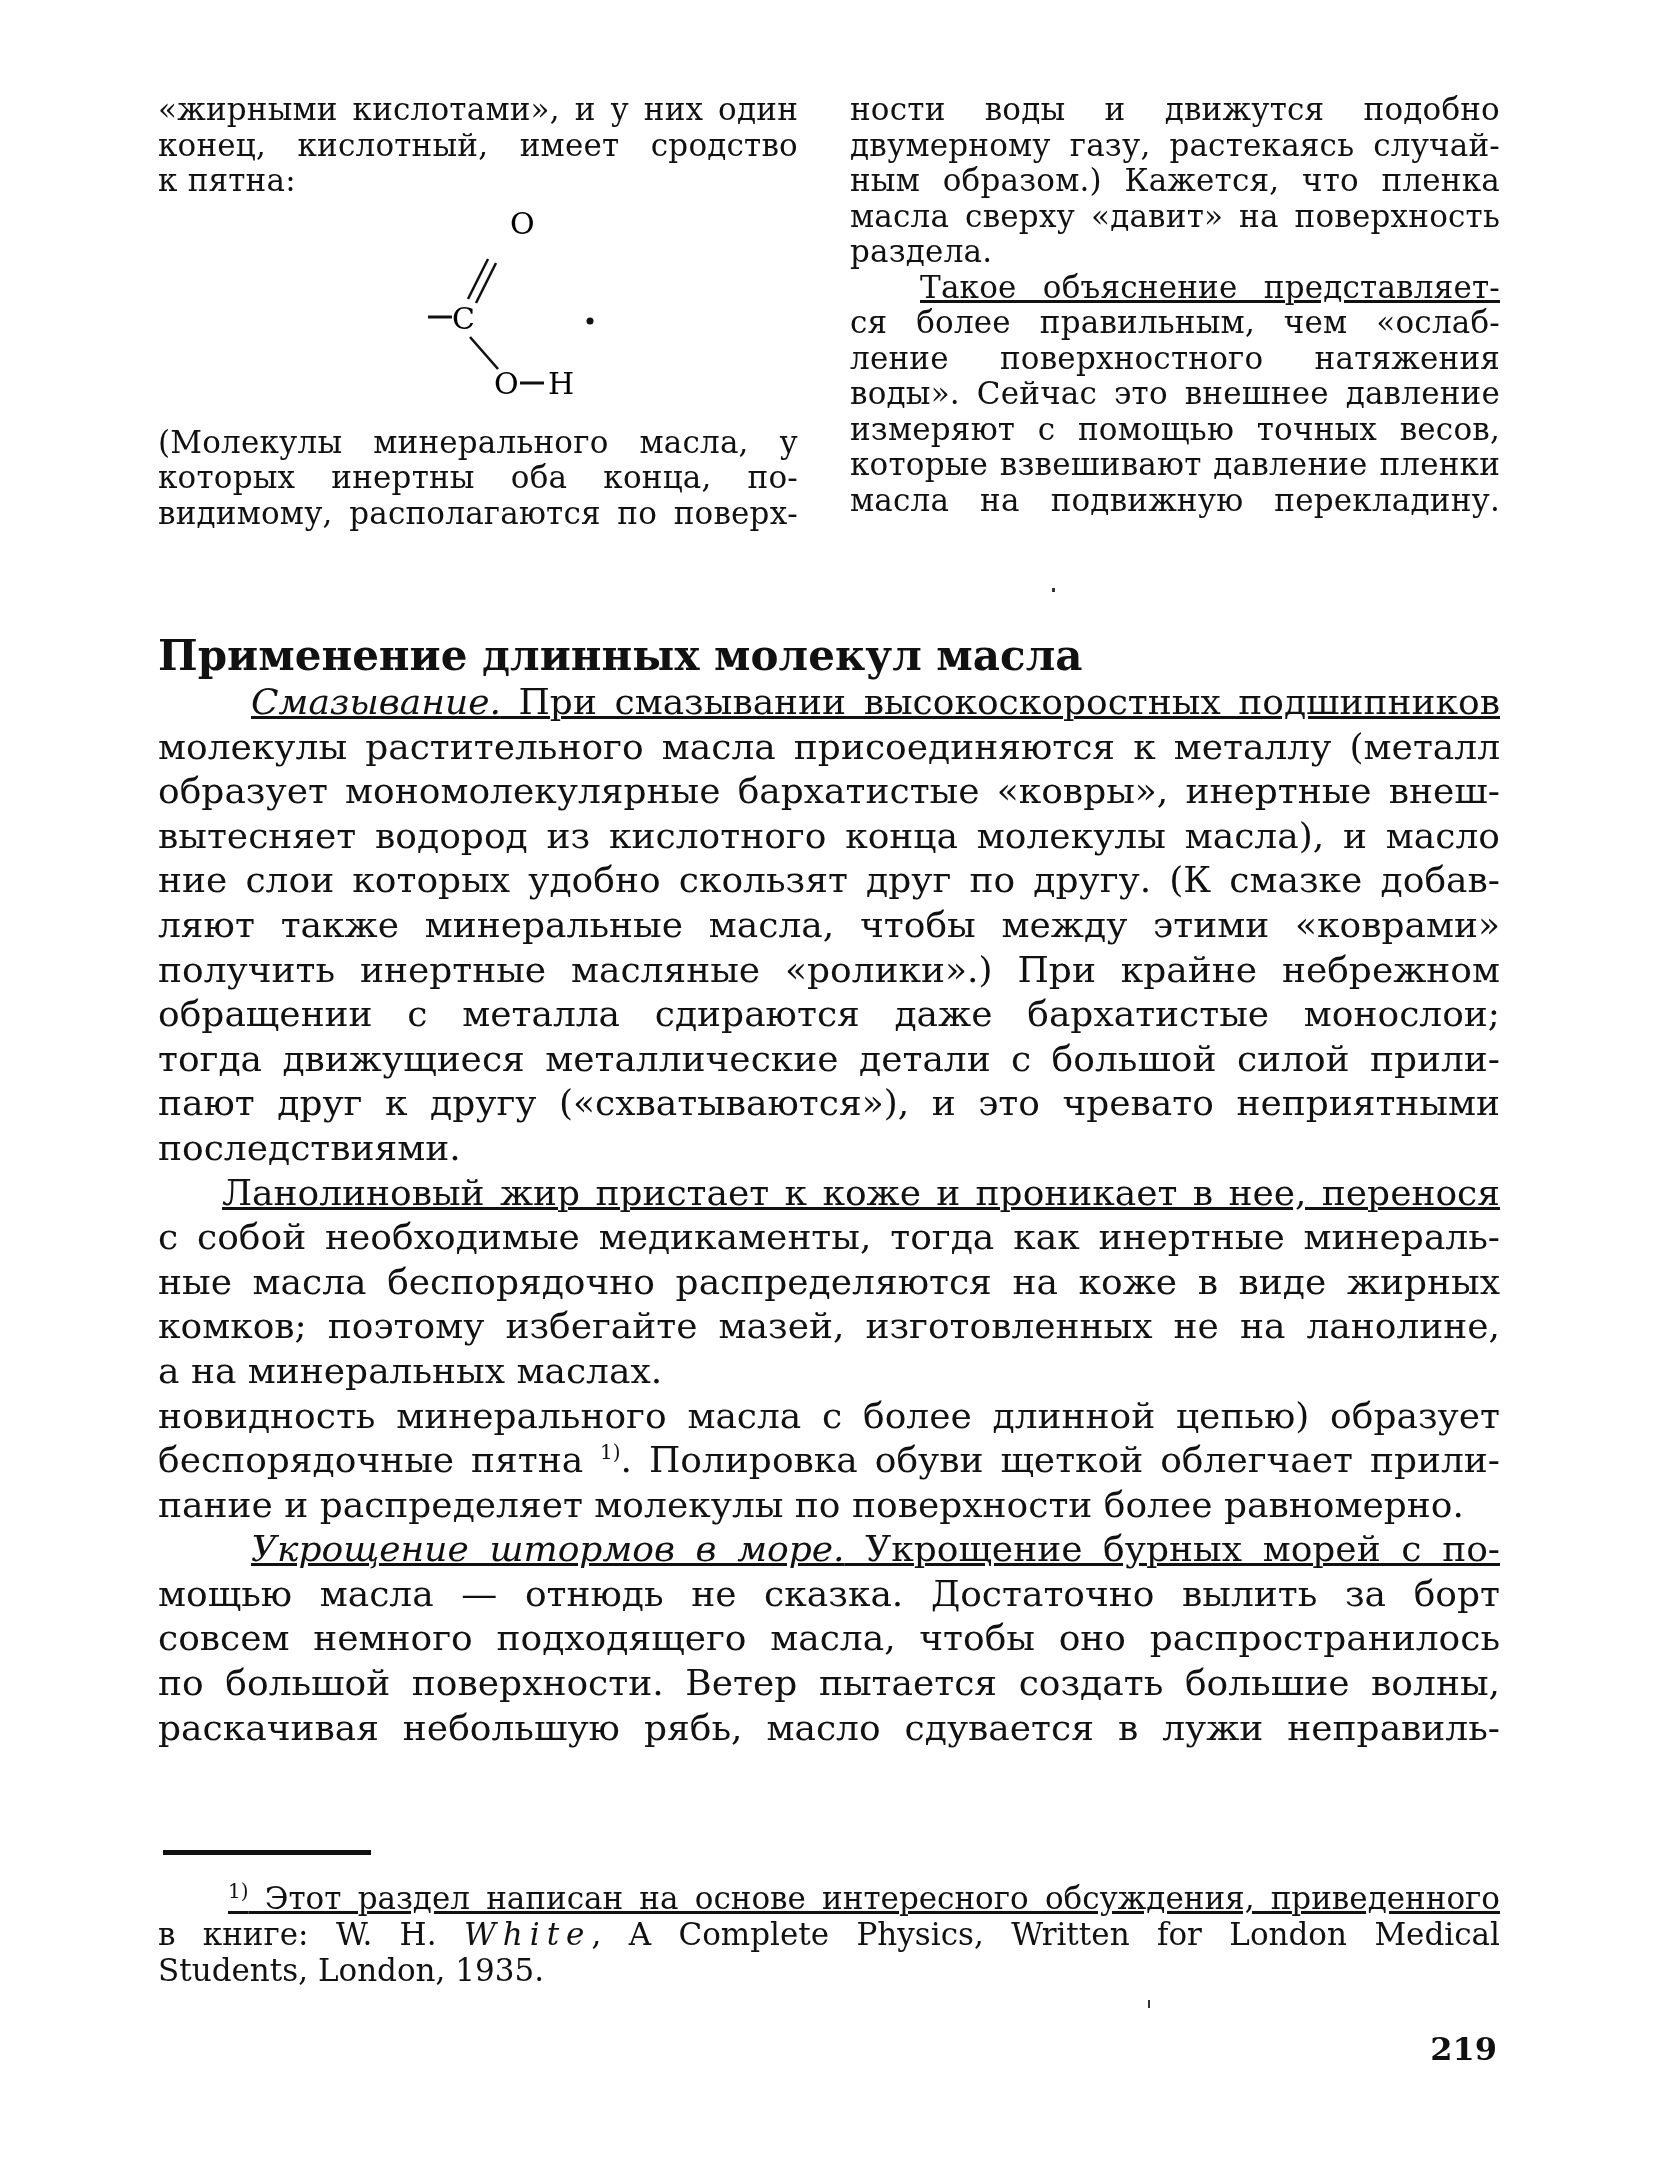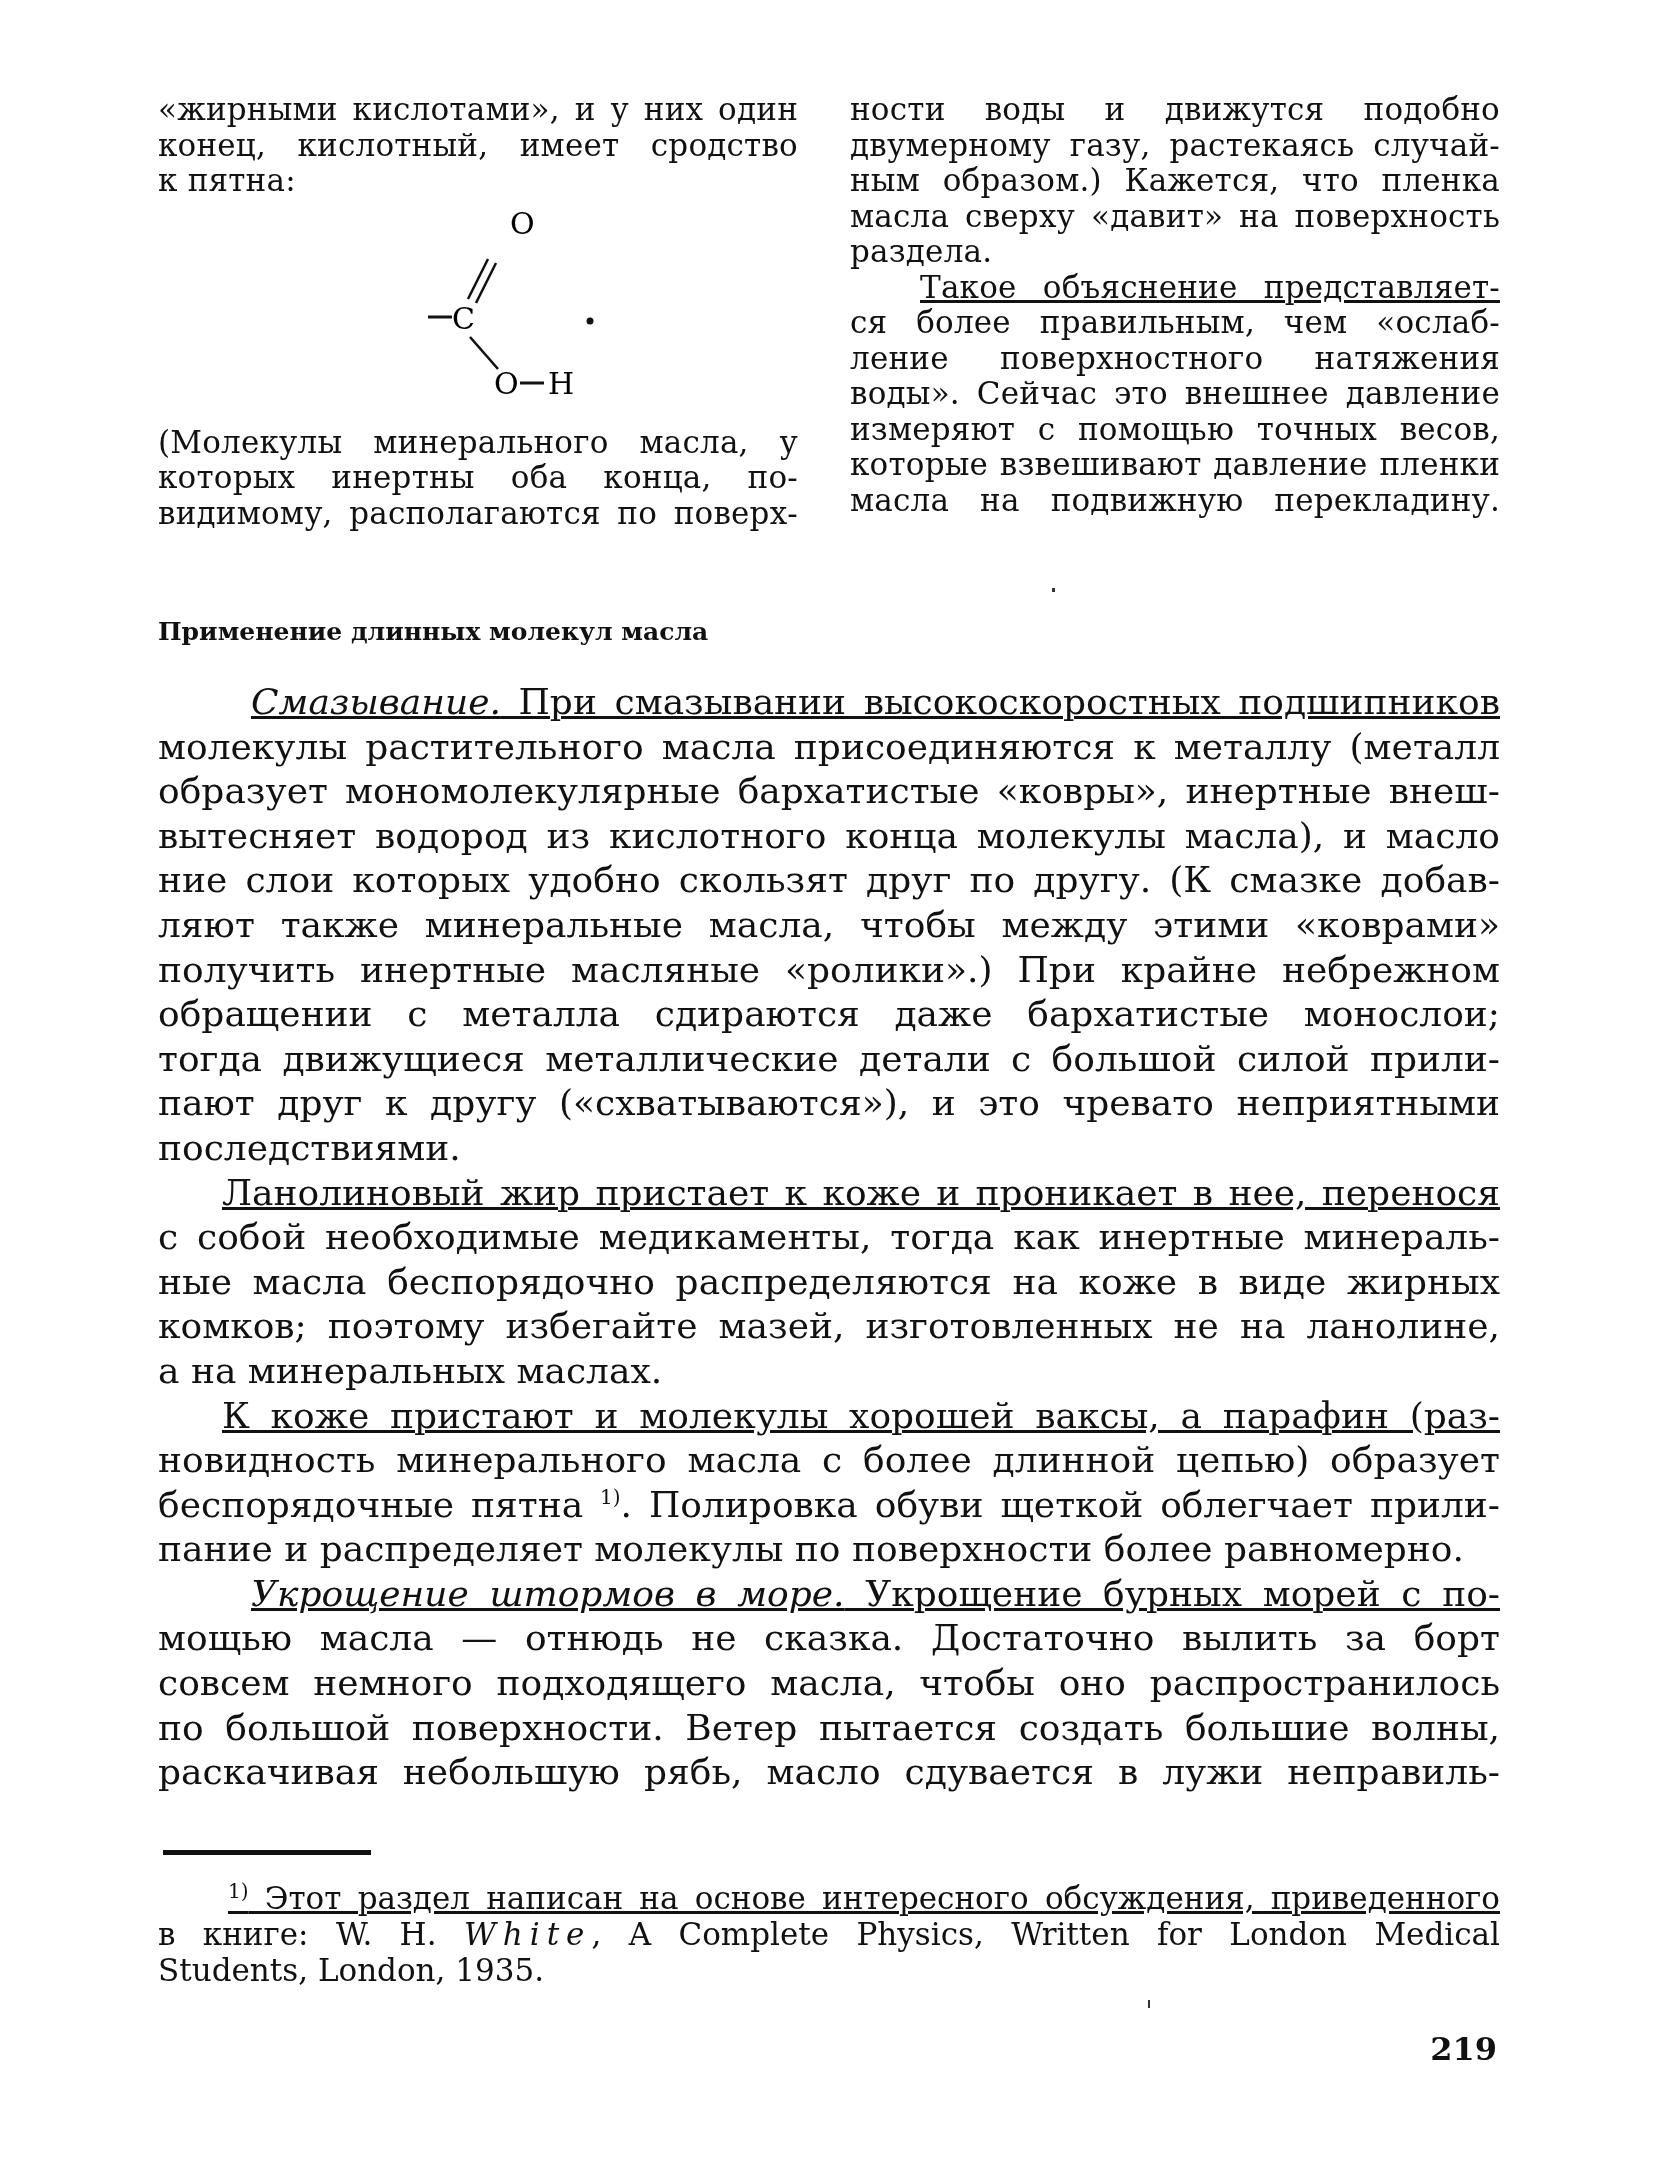--- a/index.html
+++ b/index.html
@@ -6,21 +6,21 @@
   body { width:1669px; height:2160px; position:relative; overflow:hidden;
          font-family:"DejaVu Serif", "Liberation Serif", serif; color:#111; }
   .col { position:absolute; font-size:31px; line-height:35.5px; text-align:justify; letter-spacing:0.2px; }
   .col-left { left:158px; top:92px; width:640px; }
   .col-right { left:850px; top:92px; width:650px; }
   .line { display:block; text-align:justify; text-align-last:justify; white-space:nowrap; overflow:hidden; }
   .line.last { text-align-last:left; }
   .indent { padding-left:70px;text-decoration:underline; }
   .formula { position:relative; height:200px; margin:0; }
   .formula svg { position:absolute; left:190px; top:0; overflow:visible; }
-  .heading { position:absolute; left:158px; top:596px; font-size:25px; font-weight:bold; }
+  .heading { position:absolute; left:158px; top:596px; font-size:42px; font-weight:bold; }
   .main { position:absolute; left:158px; top:680px; width:1342px; font-size:36px; line-height:44.6px; }
   .main .indent { padding-left:64px; }
   .it { font-style:italic;margin-left:29px; }
   sup { font-size:20px; vertical-align:super; line-height:0; }
   .rule { position:absolute; left:163px; top:1850px; width:208px; height:5px; background:#111; }
   .footnote { position:absolute; left:158px; top:1880px; width:1342px; font-size:31px; line-height:36px; }
   .footnote .indent { padding-left:70px; }
   .spaced { letter-spacing:7px;font-style:italic; }
   .page-num { position:absolute; right:172px; top:2030px; font-size:32px; font-weight:bold;margin-left:16px; }
   .speck { position:absolute; width:3px; height:4px; background:#333; }
@@ -85,21 +85,20 @@
   <span class="line">тогда движущиеся металлические детали с большой силой прили-</span>
   <span class="line">пают друг к другу («схватываются»), и это чревато неприятными</span>
   <span class="line last">последствиями.</span>
 
   <span class="line indent">Ланолиновый жир пристает к коже и проникает в нее, перенося</span>
   <span class="line">с собой необходимые медикаменты, тогда как инертные минераль-</span>
   <span class="line">ные масла беспорядочно распределяются на коже в виде жирных</span>
   <span class="line">комков; поэтому избегайте мазей, изготовленных не на ланолине,</span>
   <span class="line last">а на минеральных маслах.</span>
 
-  <span class="line indent">К коже пристают и молекулы хорошей ваксы, а парафин (раз-</span>
   <span class="line">новидность минерального масла с более длинной цепью) образует</span>
   <span class="line"><span>беспорядочные пятна </span><sup>1)</sup><span>. Полировка обуви щеткой облегчает прили-</span></span>
   <span class="line last">пание и распределяет молекулы по поверхности более равномерно.</span>
 
   <span class="line indent"><span class="it">Укрощение штормов в море.</span><span> Укрощение бурных морей с по-</span></span>
   <span class="line">мощью масла — отнюдь не сказка. Достаточно вылить за борт</span>
   <span class="line">совсем немного подходящего масла, чтобы оно распространилось</span>
   <span class="line">по большой поверхности. Ветер пытается создать большие волны,</span>
   <span class="line">раскачивая небольшую рябь, масло сдувается в лужи неправиль-</span>
 </div>

